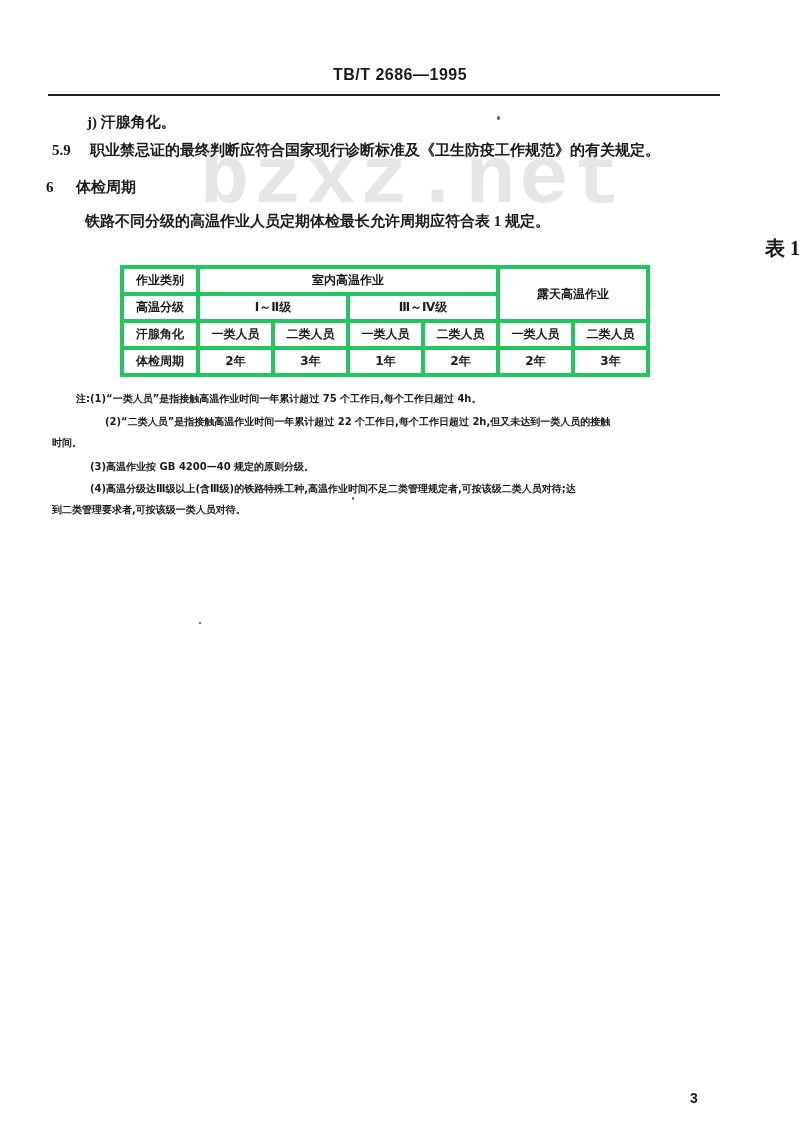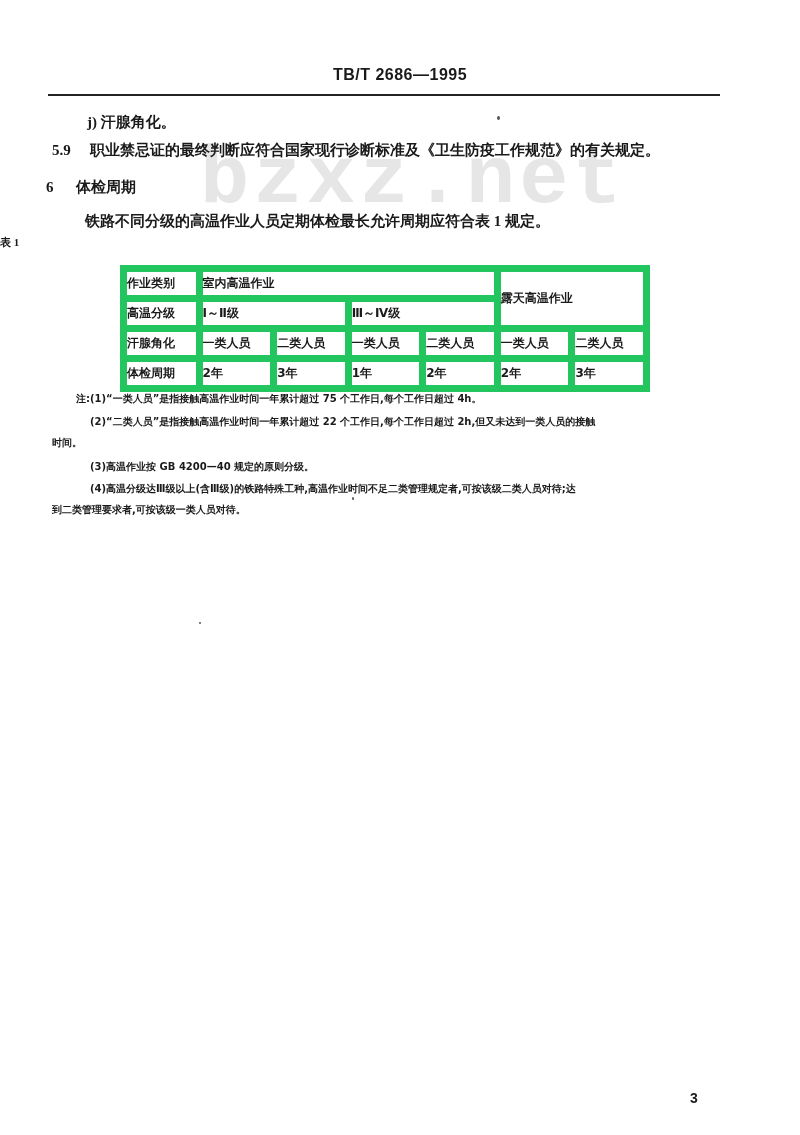--- a/index.html
+++ b/index.html
@@ -14,42 +14,42 @@
     .header-rule {
       position: absolute; left: 48px; width: 672px; top: 94px; height: 2px; background: #222;
     }
     .line { position: absolute; white-space: nowrap; font-weight: bold; }
     .l-j { left: 87px; top: 113px; font-size: 15px; }
     .l-59 { left: 52px; top: 141px; font-size: 15px; }
     .l-59 .num { display: inline-block; width: 38px; }
     .l-6 { left: 46px; top: 178px; font-size: 15px; }
     .l-6 .num { display: inline-block; width: 30px; }
     .l-para { left: 85px; top: 212px; font-size: 15px; }
-    .l-caption { left: 0; width: 800px; text-align: left; top: 235px; font-size: 11px; font-weight: bold; }
+    .l-caption { left: 0; width: 800px; text-align: right; top: 235px; font-size: 20px; font-weight: bold; }
 
     .watermark {
       position: absolute; left: 200px; top: 140px; font-family: Liberation Mono, monospace; font-weight: bold;
       font-size: 82px; color: #e6e6e6; letter-spacing: 4px; z-index: 0; line-height: 1;
     }
     .content { position: absolute; z-index: 1; font-family: Liberation Serif, serif; }
 
     table.t1 {
       position: absolute; left: 120px; top: 265px; width: 530px; border-collapse: collapse; z-index: 1;
       font-size: 12px; font-weight: bold;
     }
     table.t1 td {
-      border: 7px solid #22c55e; text-align: left; height: 23px; padding: 0; background: transparent;
+      border: 4px solid #22c55e; text-align: center; height: 23px; padding: 0; background: transparent;
     }
     table.t1 { border: 2px solid #222; }
     .col0 { width: 76px; }
     .col { width: 75px; }
 
     .note { position: absolute; font-size: 10px; font-weight: bold; white-space: nowrap; z-index: 1; }
     .n1 { left: 76px; top: 392px; }
-    .n2 { left: 90px; top: 415px; }
+    .n2 { left: 105px; top: 415px; }
     .n2b { left: 52px; top: 436px; }
     .n3 { left: 90px; top: 460px; }
     .n4 { left: 90px; top: 482px; }
     .n4b { left: 52px; top: 503px; }
 
     .page-num { position: absolute; left: 690px; top: 1090px; font-size: 14px; font-weight: bold; font-family: "Liberation Sans", sans-serif; }
     .speck { position: absolute; background: #555; border-radius: 50%; }
   </style>
 </head>
 <body>

